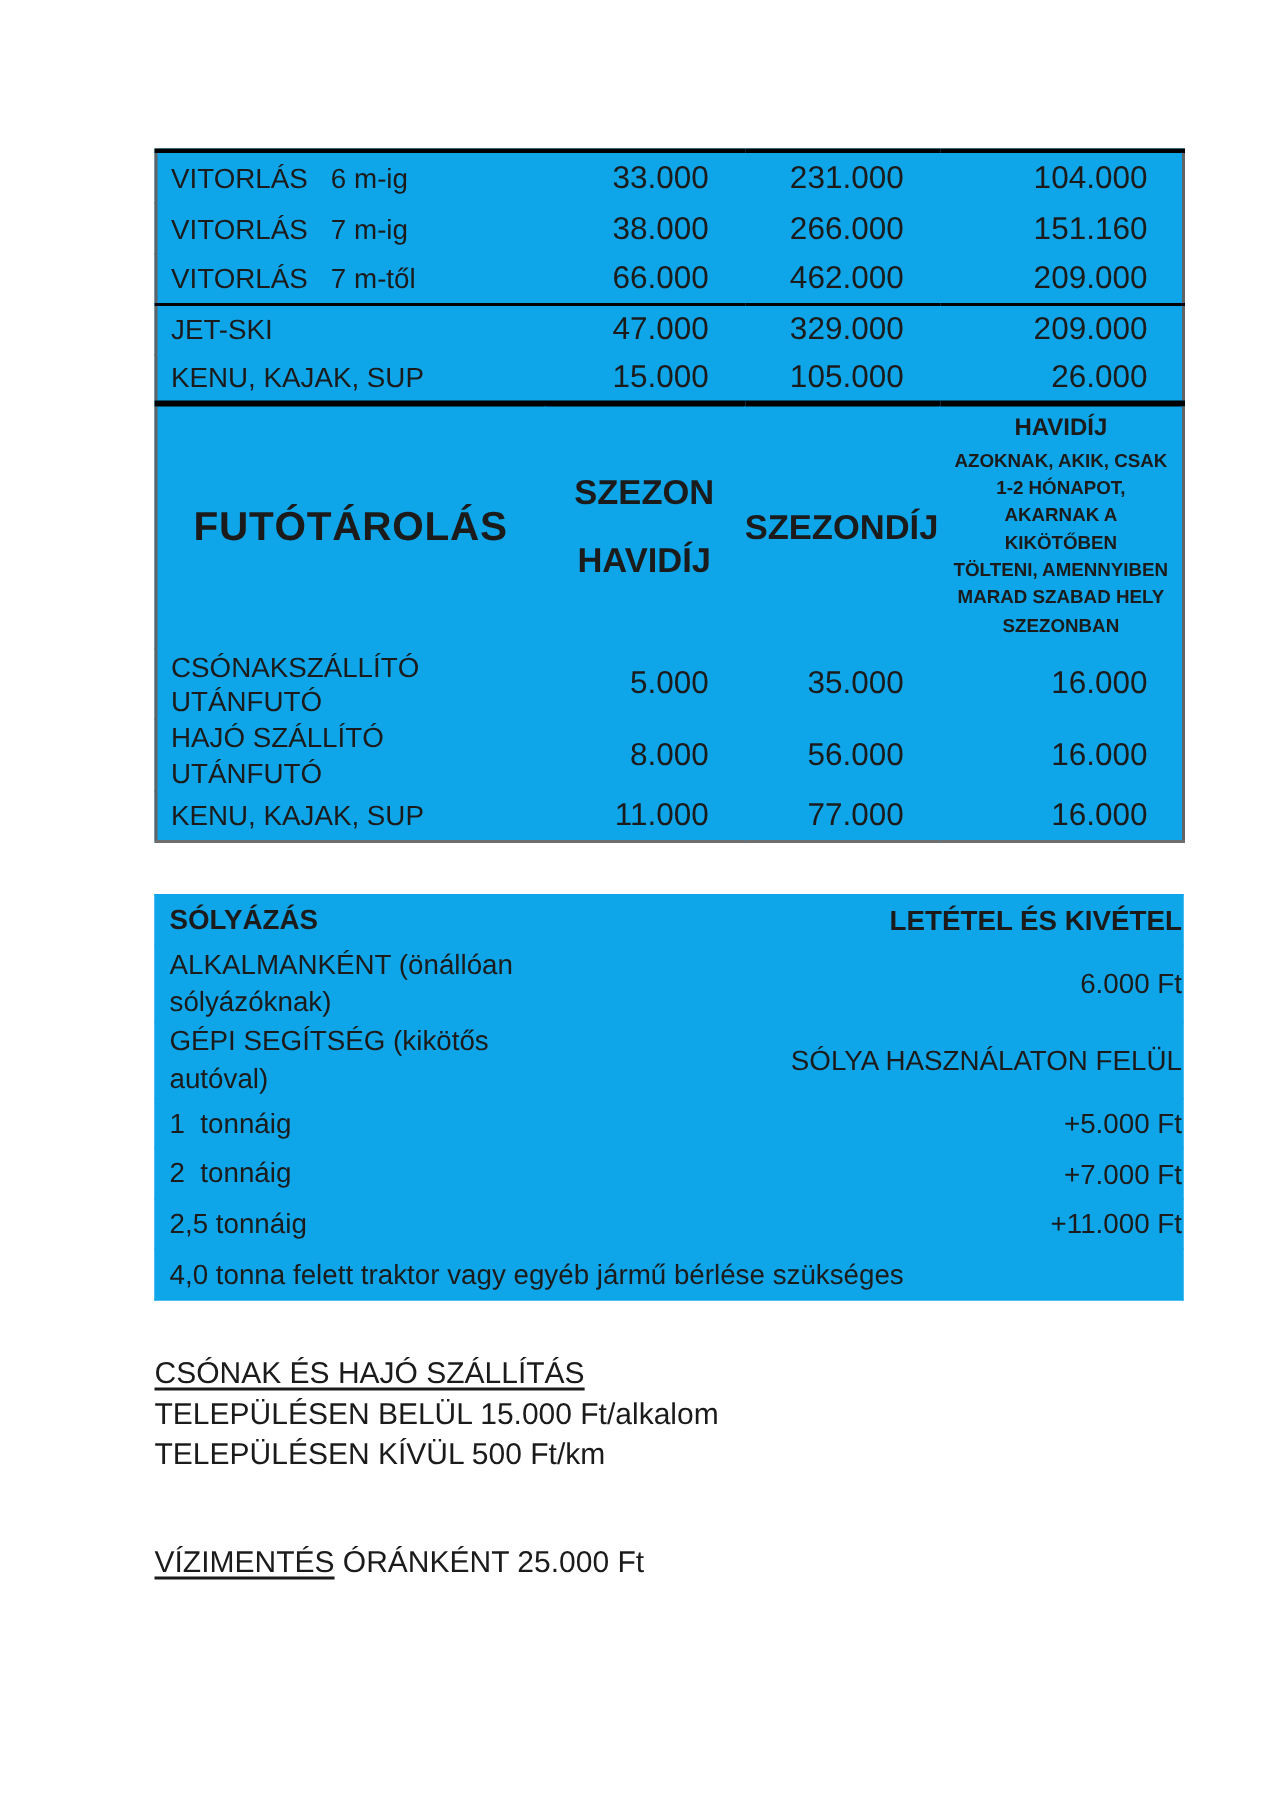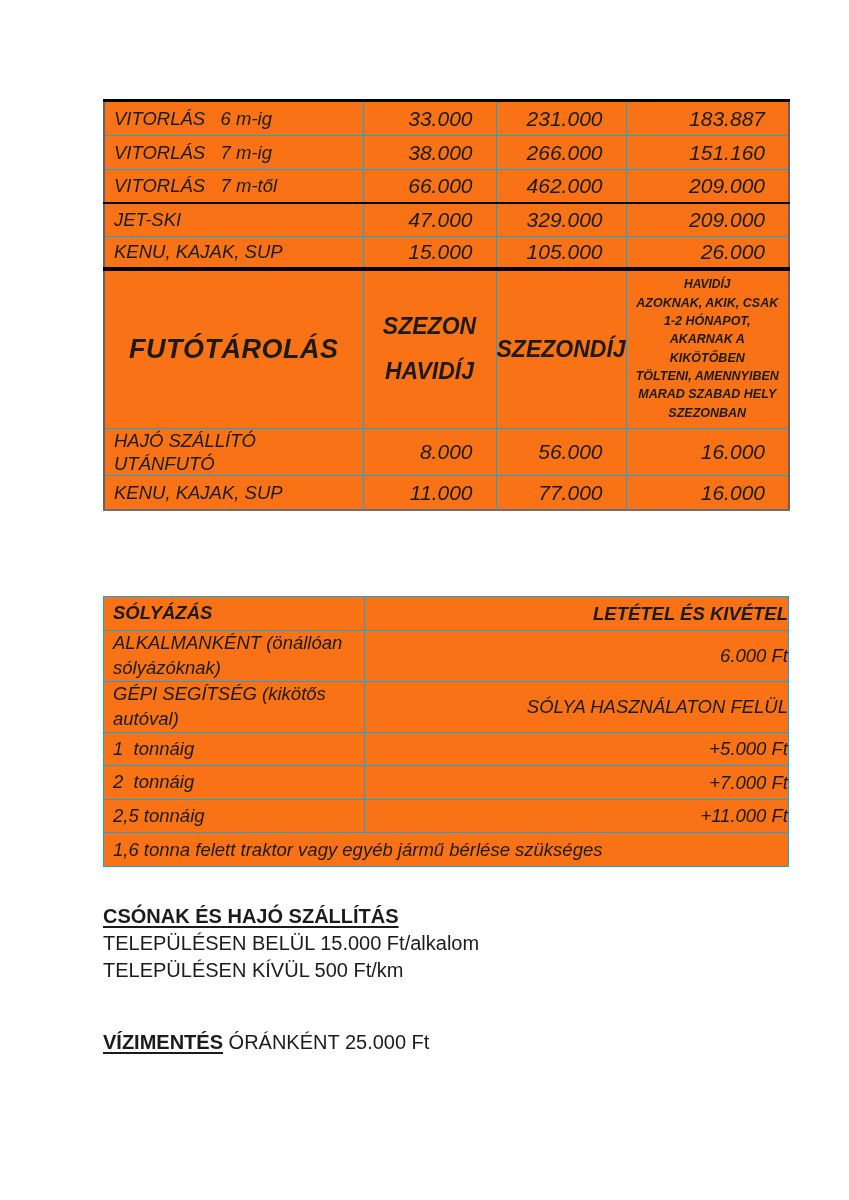--- a/index.html
+++ b/index.html
@@ -6,81 +6,81 @@
   body {
     width:849px; height:1200px;
     background:#ffffff;
     font-family:"Liberation Sans","DejaVu Sans",sans-serif;
     color:#1b1b1b;
     position:relative;
     overflow:hidden;
   }
 
   
-  table { border-collapse:collapse; table-layout:fixed; position:absolute; background:#f97316;font-style:italic; }
+  table { border-collapse:collapse; table-layout:fixed; position:absolute; background:#0ea5e9; }
   td, th { border:1px solid #0ea5e9; vertical-align:middle; font-weight:normal; padding:0; }
 
   
   #storage-table { left:103px; top:99px; width:685px; border:2px solid #636363; }
   #storage-table td.label {
     text-align:left; padding-left:9px; padding-right:4px;
     font-size:18.5px; white-space:pre-wrap; line-height:1.25;
   }
   #storage-table td.num {
     text-align:right; padding-right:23px; font-size:21px;
   }
   #storage-table tr.thick-top td { border-top:2.5px solid #000000; }
   #storage-table tr.first td { border-top:3px solid #000000; }
   #storage-table tr.header-row td { border-top:4px solid #000000; }
   #storage-table tr.last td { border-bottom:2px solid #6e6e6e; }
 
   td.h-main  { text-align:center; font-weight:bold; font-size:27px; letter-spacing:0.5px; }
   td.h-mid   { text-align:center; font-weight:bold; font-size:23px; line-height:1.95; }
   td.h-right { text-align:center; padding:6px 5px; }
-  .h-small-title { font-weight:bold; font-size:12px; display:block; }
+  .h-small-title { font-weight:bold; font-size:16px; display:block; }
   .h-note { font-weight:bold; font-size:12.5px; line-height:1.47; display:block; margin-top:3px; white-space:pre-wrap; }
 
   
   #slipway-table { left:103px; top:596px; width:685px; border:1.5px solid #595959; }
   #slipway-table td { font-size:18.5px; }
   #slipway-table td.label {
     text-align:left; padding-left:9px; padding-right:4px;
     white-space:pre-wrap; line-height:1.35;
   }
   #slipway-table td.center { text-align:right; }
   #slipway-table td.head { font-weight:bold; }
   #slipway-table td.note-row { text-align:left; padding-left:9px; }
 
   
   .text-section { position:absolute; left:103px; font-size:20px; line-height:27px; }
   #transport-section { top:903px; }
   #rescue-section { top:1029px; }
   .section-title {
-    font-weight:bold;
+    font-weight:normal;
     text-decoration:underline;
     text-underline-offset:3px;
     text-decoration-thickness:1.5px;
   }
 </style>
 </head>
 <body>
 
 <table id="storage-table">
   <colgroup>
     <col style="width:259px">
       <col style="width:133px">
       <col style="width:130px">
       <col style="width:163px">
   </colgroup>
   <tbody>
     <tr class="first" style="height:35px">
       <td class="label">VITORLÁS   6 m-ig</td>
       <td class="num">33.000</td>
       <td class="num">231.000</td>
-      <td class="num">183.887</td>
+      <td class="num">104.000</td>
     </tr>
     <tr style="height:34px">
       <td class="label">VITORLÁS   7 m-ig</td>
       <td class="num">38.000</td>
       <td class="num">266.000</td>
       <td class="num">151.160</td>
     </tr>
     <tr style="height:33px">
       <td class="label">VITORLÁS   7 m-től</td>
       <td class="num">66.000</td>
@@ -105,20 +105,26 @@
       <td class="h-mid" style="line-height:1.2">SZEZONDÍJ</td>
       <td class="h-right">
         <span class="h-small-title">HAVIDÍJ</span>
         <span class="h-note">AZOKNAK, AKIK, CSAK
 1-2 HÓNAPOT,
 AKARNAK A KIKÖTŐBEN
 TÖLTENI, AMENNYIBEN
 MARAD SZABAD HELY
 SZEZONBAN</span>
       </td>
+    </tr>
+    <tr style="height:35px">
+      <td class="label">CSÓNAKSZÁLLÍTÓ UTÁNFUTÓ</td>
+      <td class="num">5.000</td>
+      <td class="num">35.000</td>
+      <td class="num">16.000</td>
     </tr>
     <tr style="height:33px">
       <td class="label">HAJÓ SZÁLLÍTÓ UTÁNFUTÓ</td>
       <td class="num">8.000</td>
       <td class="num">56.000</td>
       <td class="num">16.000</td>
     </tr>
     <tr class="last" style="height:34px">
       <td class="label">KENU, KAJAK, SUP</td>
       <td class="num">11.000</td>
@@ -154,21 +160,21 @@
     </tr>
     <tr style="height:34px">
       <td class="label">2  tonnáig</td>
       <td class="center">+7.000 Ft</td>
     </tr>
     <tr style="height:33px">
       <td class="label">2,5 tonnáig</td>
       <td class="center">+11.000 Ft</td>
     </tr>
     <tr style="height:34px">
-      <td class="note-row" colspan="2">1,6 tonna felett traktor vagy egyéb jármű bérlése szükséges</td>
+      <td class="note-row" colspan="2">4,0 tonna felett traktor vagy egyéb jármű bérlése szükséges</td>
     </tr>
   </tbody>
 </table>
 
 <div class="text-section" id="transport-section">
   <div class="section-title">CSÓNAK ÉS HAJÓ SZÁLLÍTÁS</div>
   <div>TELEPÜLÉSEN BELÜL 15.000 Ft/alkalom</div>
   <div>TELEPÜLÉSEN KÍVÜL 500 Ft/km</div>
 </div>
 

